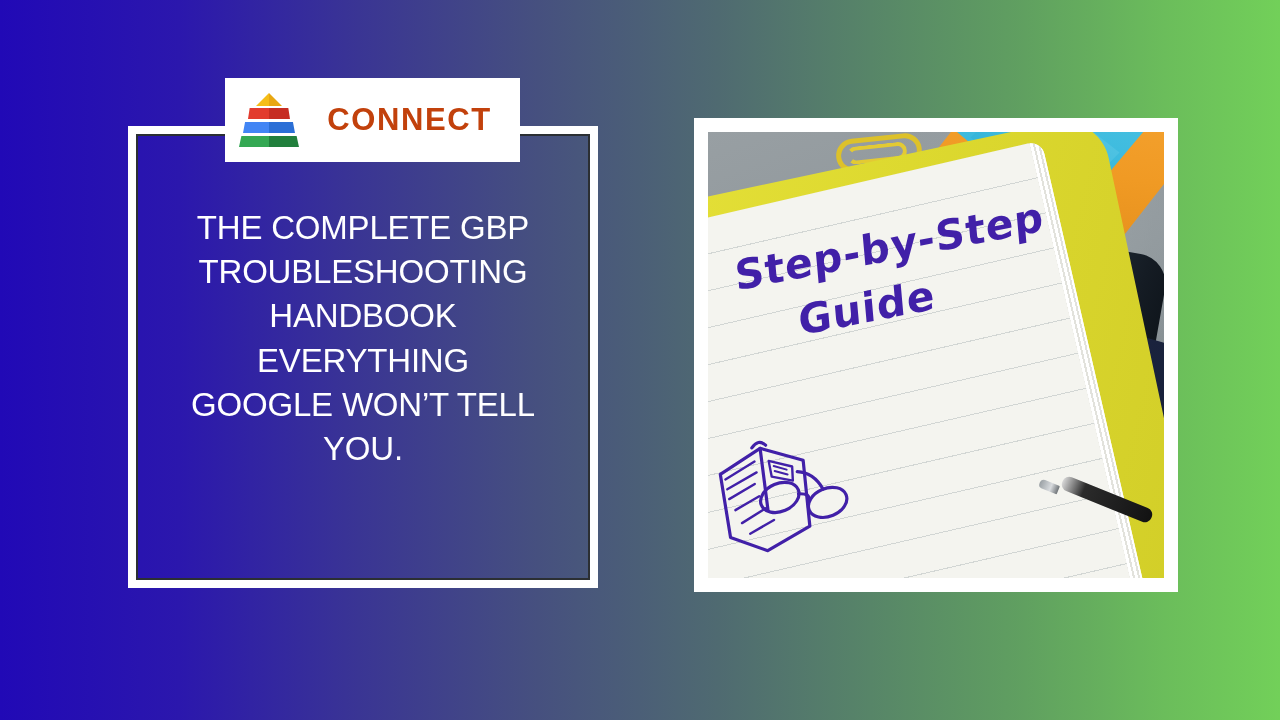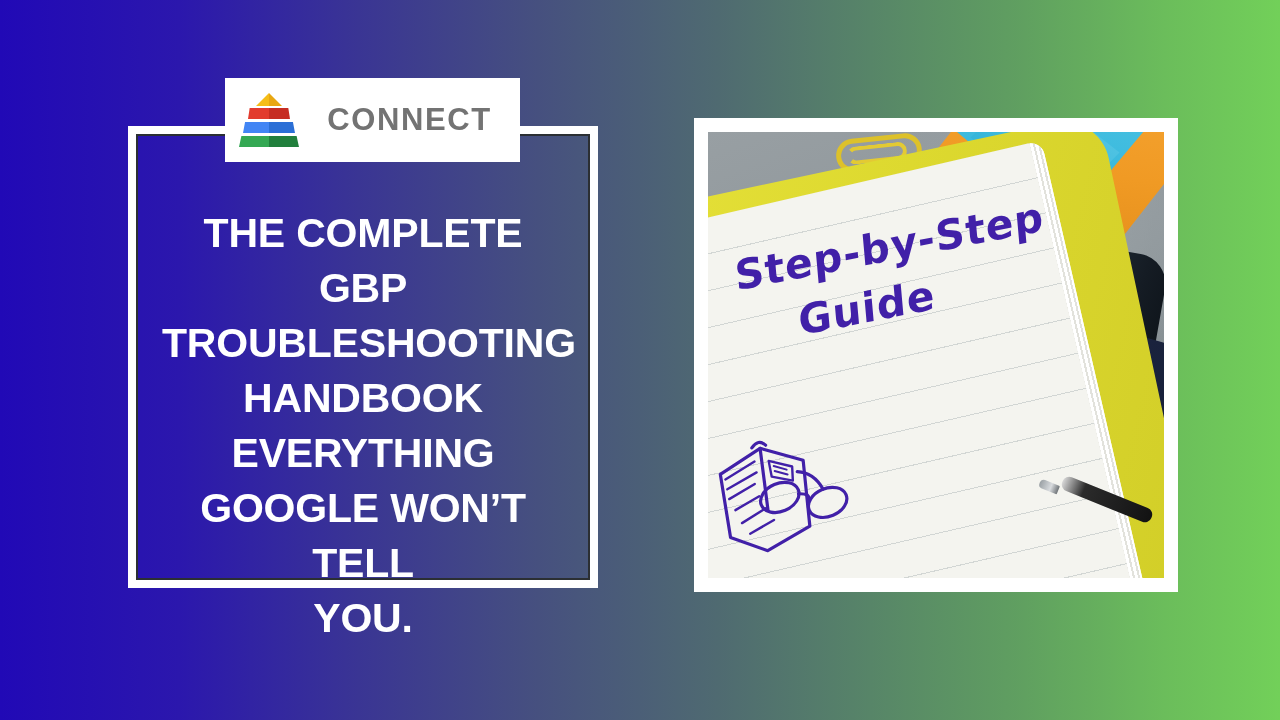--- a/index.html
+++ b/index.html
@@ -45,22 +45,22 @@
   }
 
   #headline {
     position: absolute;
     left: 128px;
     top: 206px;
     width: 470px;
     padding: 0 34px;
     color: #ffffff;
     font-family: "Liberation Sans", sans-serif;
-    font-weight: bold;
-    font-size: 41px;
+    font-weight: normal;
+    font-size: 33px;
     line-height: 1.34;
     letter-spacing: -0.2px;
     text-align: center;
     text-transform: uppercase;
     white-space: pre-line;
   }
 
   
   #logo-badge {
     position: absolute;
@@ -82,21 +82,21 @@
   .tier {
     position: absolute;
     left: 50%;
     transform: translateX(-50%);
     display: flex;
   }
   .tier .lt, .tier .rt { height: 100%; }
   #logo-wordmark {
     flex: 1;
     text-align: center;
-    color: #737373;
+    color: #c2410c;
     font-family: "Liberation Sans", sans-serif;
     font-weight: bold;
     font-size: 31px;
     line-height: 1.12;
     letter-spacing: 1.6px;
   }
   #logo-wordmark .l2 { display: block; }
 
   
   #photo-frame {

